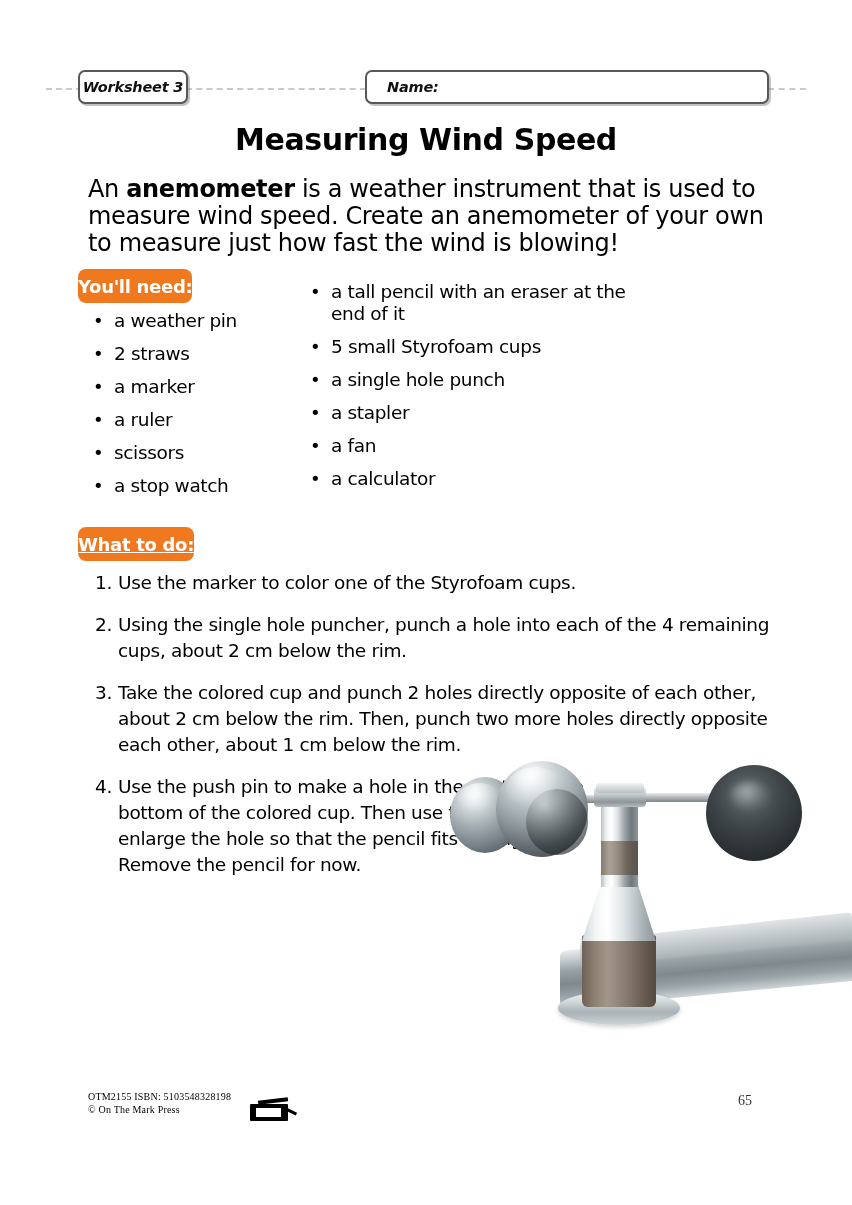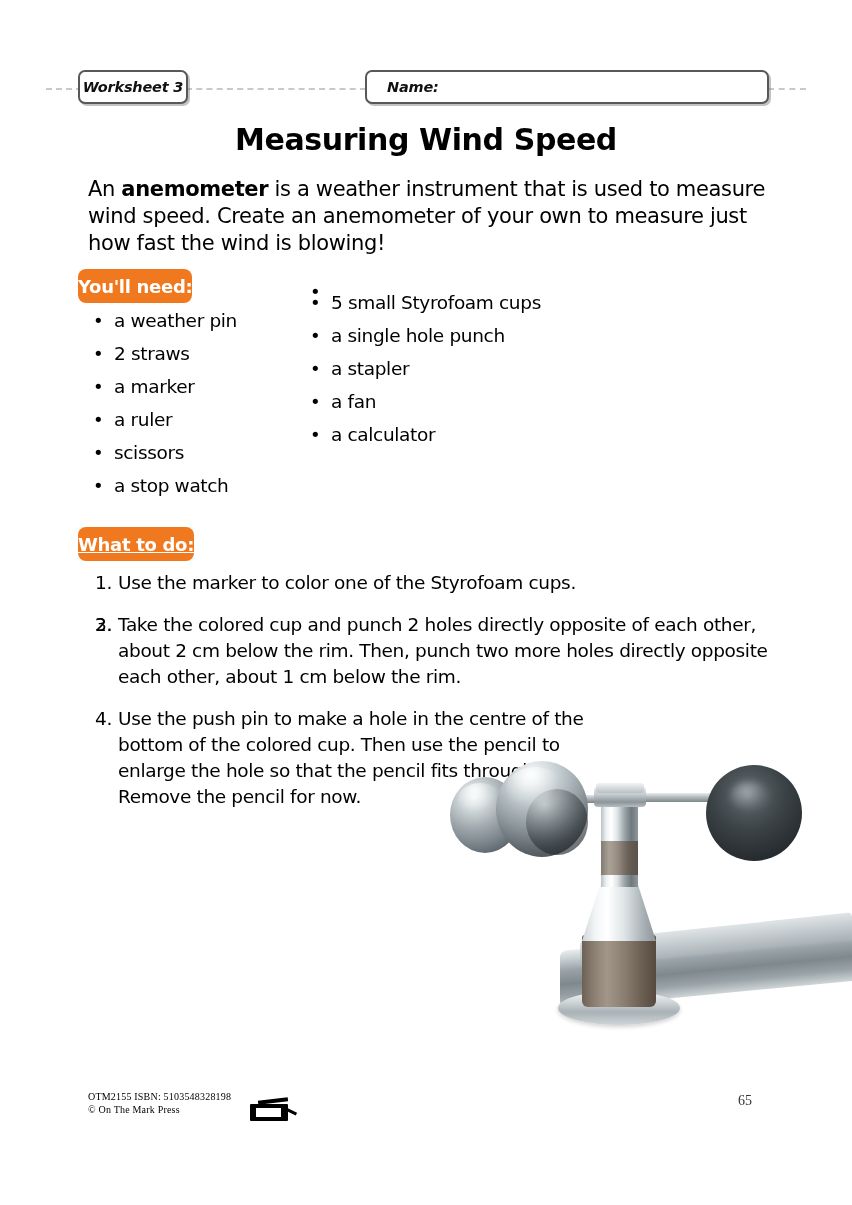--- a/index.html
+++ b/index.html
@@ -84,21 +84,21 @@
     color: #000;
   }
 
   
   #intro {
     position: absolute;
     left: 88px;
     top: 176px;
     width: 680px;
     font-family: "DejaVu Sans", sans-serif;
-    font-size: 21px;
+    font-size: 24px;
     line-height: 27px;
     letter-spacing: -0.35px;
     color: #000;
   }
   #intro b { font-weight: 700; }
 
   
   .badge {
     position: absolute;
     height: 34px;
@@ -461,20 +461,21 @@
     </div>
     <div class="mat-item">
       <span class="bullet">•</span>
       <span>a stop watch</span>
     </div>
   </div>
 
   <div class="mat-col" id="mat-right">
     <div class="mat-item">
       <span class="bullet">•</span>
+      <span>a tall pencil with an eraser at the end of it</span>
     </div>
     <div class="mat-item">
       <span class="bullet">•</span>
       <span>5 small Styrofoam cups</span>
     </div>
     <div class="mat-item">
       <span class="bullet">•</span>
       <span>a single hole punch</span>
     </div>
     <div class="mat-item">
@@ -493,20 +494,21 @@
 
   <div class="badge" id="badge-todo">What to do:</div>
 
   <div id="steps">
     <div class="step">
       <span class="num">1.</span>
       <span>Use the marker to color one of the Styrofoam cups.</span>
     </div>
     <div class="step">
       <span class="num">2.</span>
+      <span>Using the single hole puncher, punch a hole into each of the 4 remaining cups, about 2 cm below the rim.</span>
     </div>
     <div class="step step-3">
       <span class="num">3.</span>
       <span>Take the colored cup and punch 2 holes directly opposite of each other, about 2 cm below the rim. Then, punch two more holes directly opposite each other, about 1 cm below the rim.</span>
     </div>
     <div class="step step-4">
       <span class="num">4.</span>
       <span>Use the push pin to make a hole in the centre of the bottom of the colored cup. Then use the pencil to enlarge the hole so that the pencil fits through. Remove the pencil for now.</span>
     </div>
   </div>

